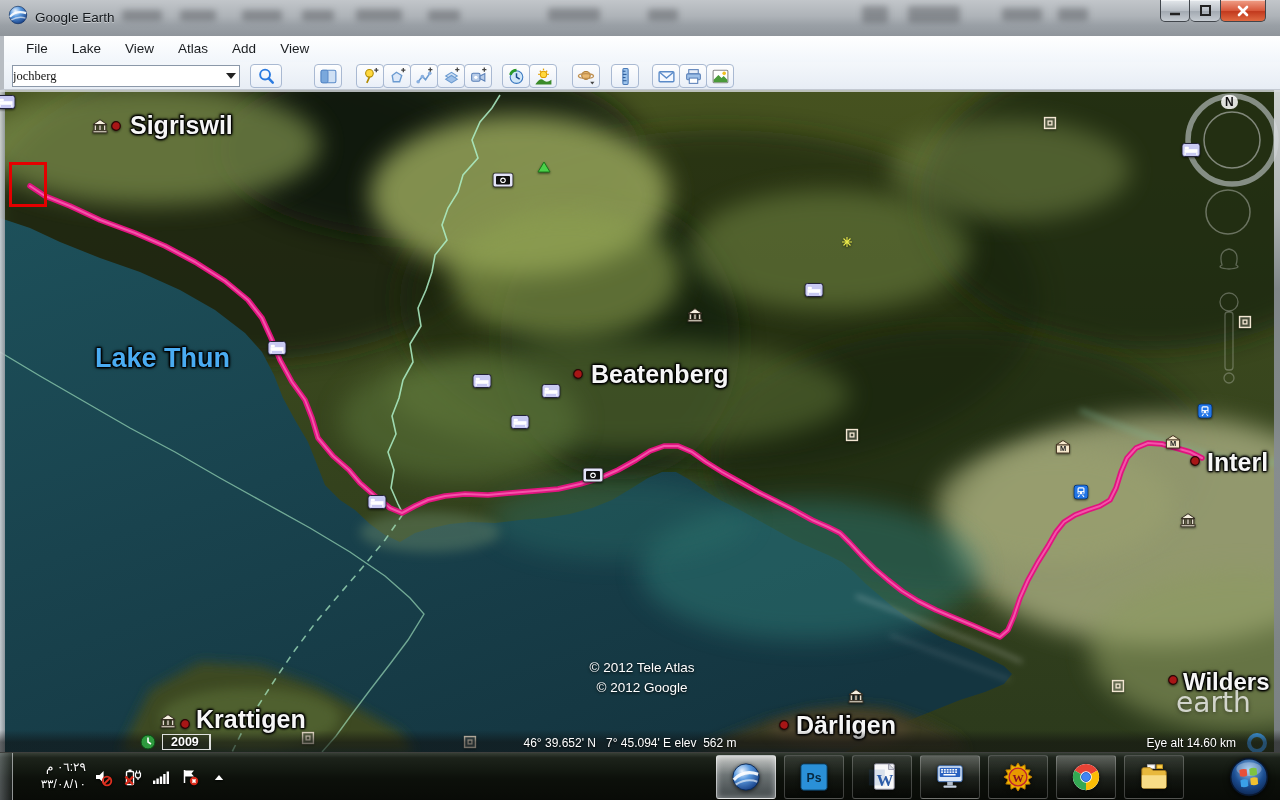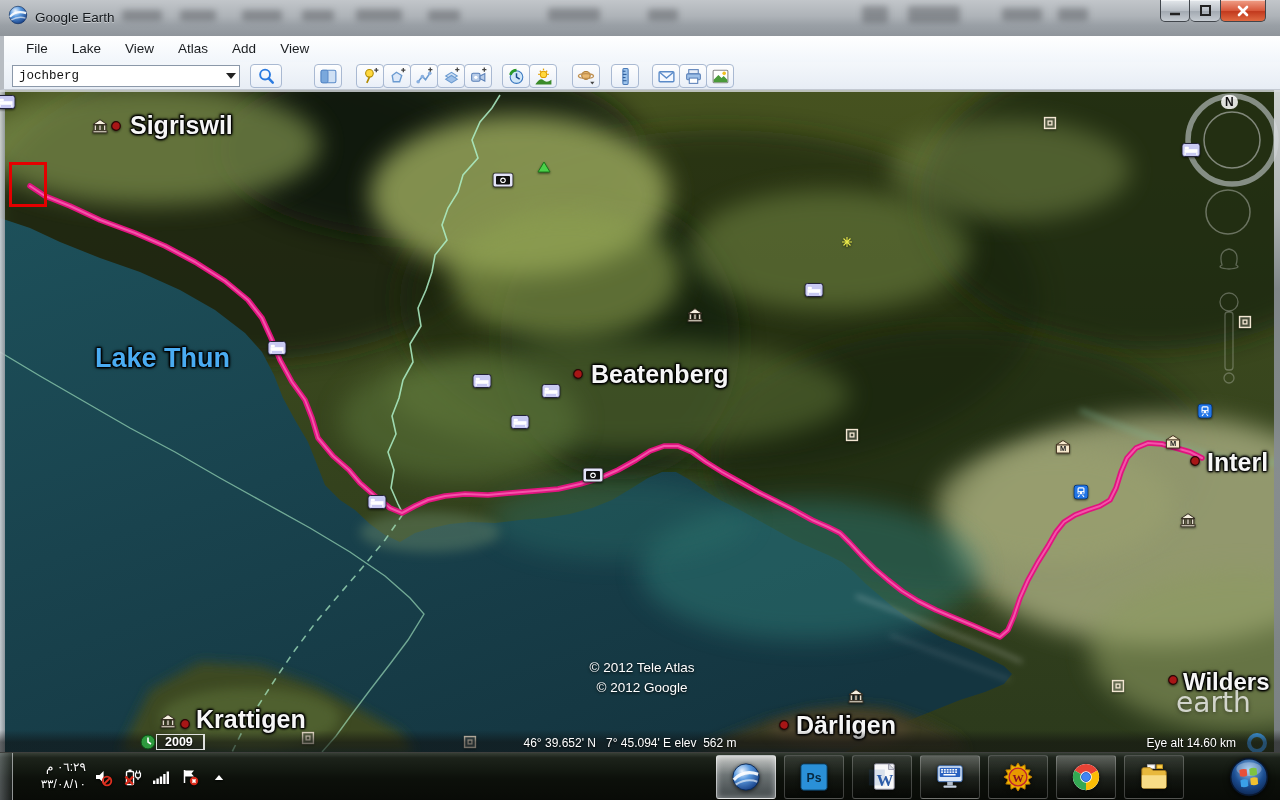--- a/index.html
+++ b/index.html
@@ -26,22 +26,22 @@
     background:linear-gradient(180deg,#ffffff,#f2f6fb);border-left:4px solid #b7bcc2;
     display:flex;align-items:center;padding-left:10px;}
   .menu-item{font-size:13.5px;color:#1a1d20;padding:0 12px;line-height:26px;}
 
   
   #toolrow{position:absolute;left:0;top:62px;width:1280px;height:28px;
     background:linear-gradient(180deg,#f4f7fb,#e7edf5);border-left:4px solid #b7bcc2;
     border-bottom:1px solid #c3c9d2;}
   #searchbox{position:absolute;left:8px;top:3px;width:228px;height:22px;background:#fff;
     border:1px solid #8b98a9;display:flex;align-items:center;}
-  #search-input{flex:1;border:none;outline:none;font-size:12.5px;padding:0 6px;
-    font-family:Liberation Mono, monospace;color:#111;background:transparent;}
+  #search-input{flex:1;border:none;outline:none;font-size:12.5px;padding:0 0;
+    font-family:Liberation Serif, serif;color:#111;background:transparent;}
   #combo-arrow{width:16px;height:100%;display:flex;align-items:center;justify-content:center;}
   #combo-arrow:after{content:"";border:5px solid transparent;border-top:6px solid #222;margin-top:5px;}
   .tool-btn{position:absolute;top:2px;width:28px;height:24px;border:1px solid #a9b9d2;border-radius:4px;
     background:linear-gradient(180deg,#fefefe,#e9eff8);display:flex;align-items:center;justify-content:center;}
   .tool-btn svg{width:19px;height:19px;}
   #search-btn{left:246px;width:32px;}
 
   
   #map{position:absolute;left:0;top:90px;width:1280px;height:662px;background:#24331a;overflow:hidden;}
   #map svg.base{position:absolute;left:0;top:0;}
@@ -56,21 +56,21 @@
     filter:drop-shadow(0 1px 1px rgba(0,0,0,.6));}
   #redbox{position:absolute;left:9px;top:72px;width:38px;height:45px;border:3px solid #e40000;}
   #copyright{position:absolute;left:642px;top:568px;transform:translateX(-50%);text-align:center;
     color:#fff;font-size:13.5px;line-height:1.5;text-shadow:0 1px 3px #000;}
   #watermark-google{position:absolute;left:1058px;top:588px;font-family:"DejaVu Serif",serif;
     font-size:40px;color:rgba(255,255,255,.82);letter-spacing:1px;text-shadow:0 1px 4px rgba(0,0,0,.5);}
   #watermark-earth{position:absolute;left:1176px;top:596px;font-family:"DejaVu Sans",sans-serif;
     font-size:28px;color:rgba(255,255,255,.75);text-shadow:0 1px 4px rgba(0,0,0,.5);}
   #statusstrip{position:absolute;left:0;top:640px;width:1280px;height:22px;
     background:linear-gradient(180deg,rgba(20,20,20,0),rgba(15,15,15,.55) 55%);}
-  #timeline{position:absolute;left:140px;top:644px;display:flex;align-items:center;}
+  #timeline{position:absolute;left:140px;top:644px;display:flex;align-items:center;gap:6px;}
   #timeline-pill{border:1px solid rgba(255,255,255,.85);background:rgba(30,30,30,.25);
     color:#fff;font-size:12.5px;font-weight:bold;padding:0 10px 1px 8px;height:16px;line-height:15px;
     border-right-width:2px;text-shadow:0 1px 2px #000;}
   #coords{position:absolute;left:630px;top:646px;transform:translateX(-50%);color:#fff;
     font-size:12px;text-shadow:0 1px 2px #000;white-space:pre;}
   #eyealt{position:absolute;right:44px;top:646px;color:#fff;font-size:12px;text-shadow:0 1px 2px #000;}
   #compass-n{position:absolute;left:1221px;top:5px;color:#111;font-size:12px;font-weight:bold;
     background:rgba(255,255,255,.85);border-radius:8px;padding:0 4px;line-height:14px;}
 
   

